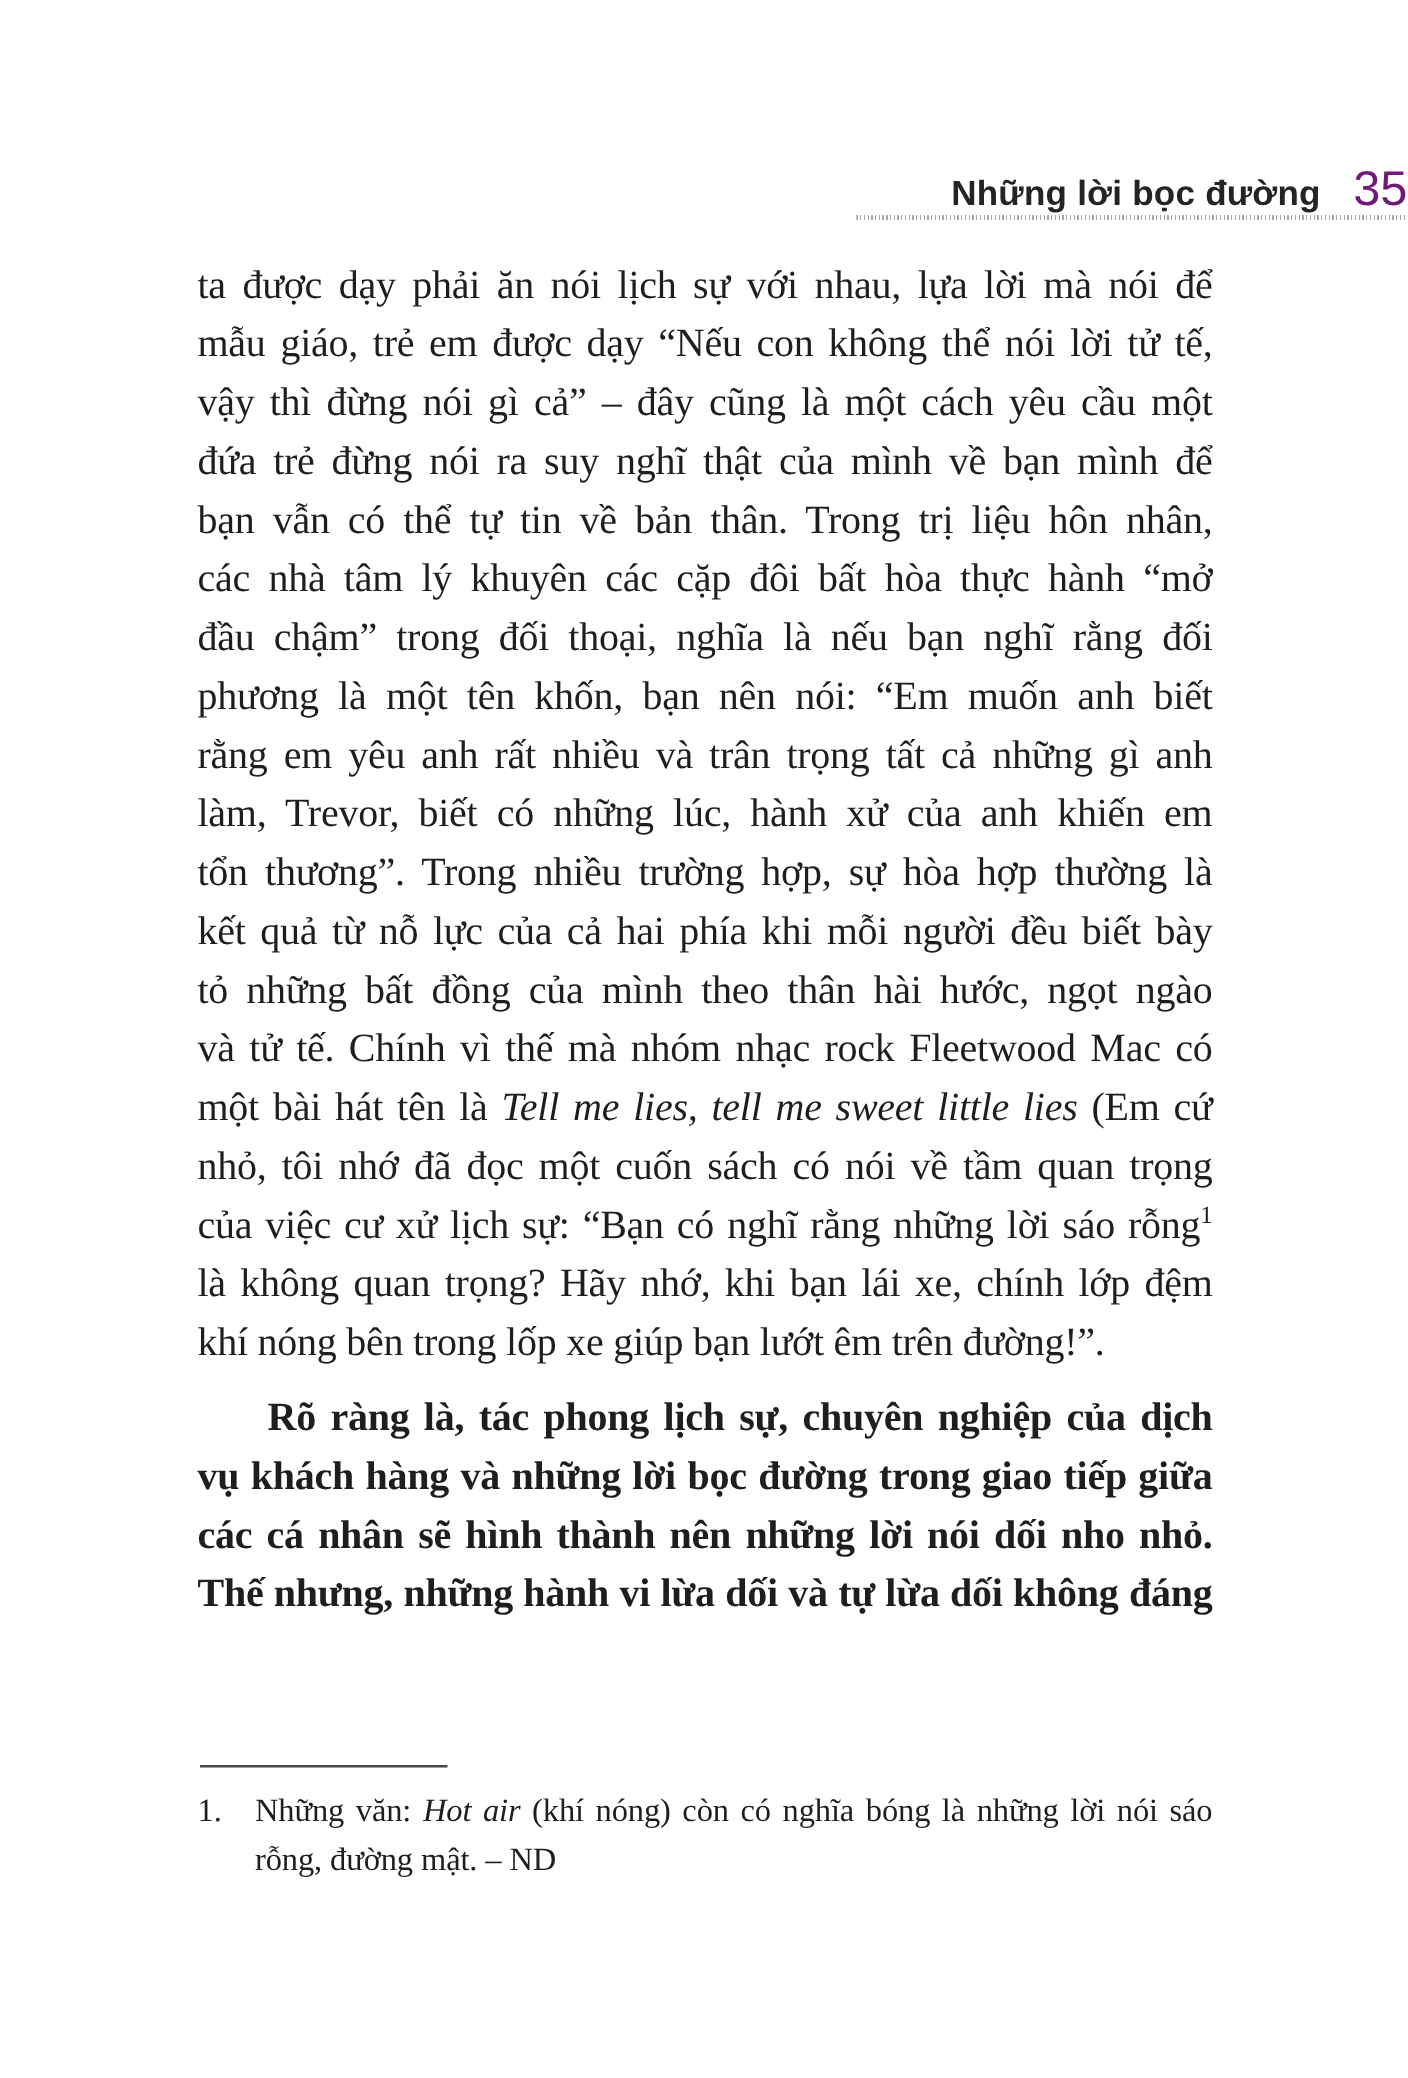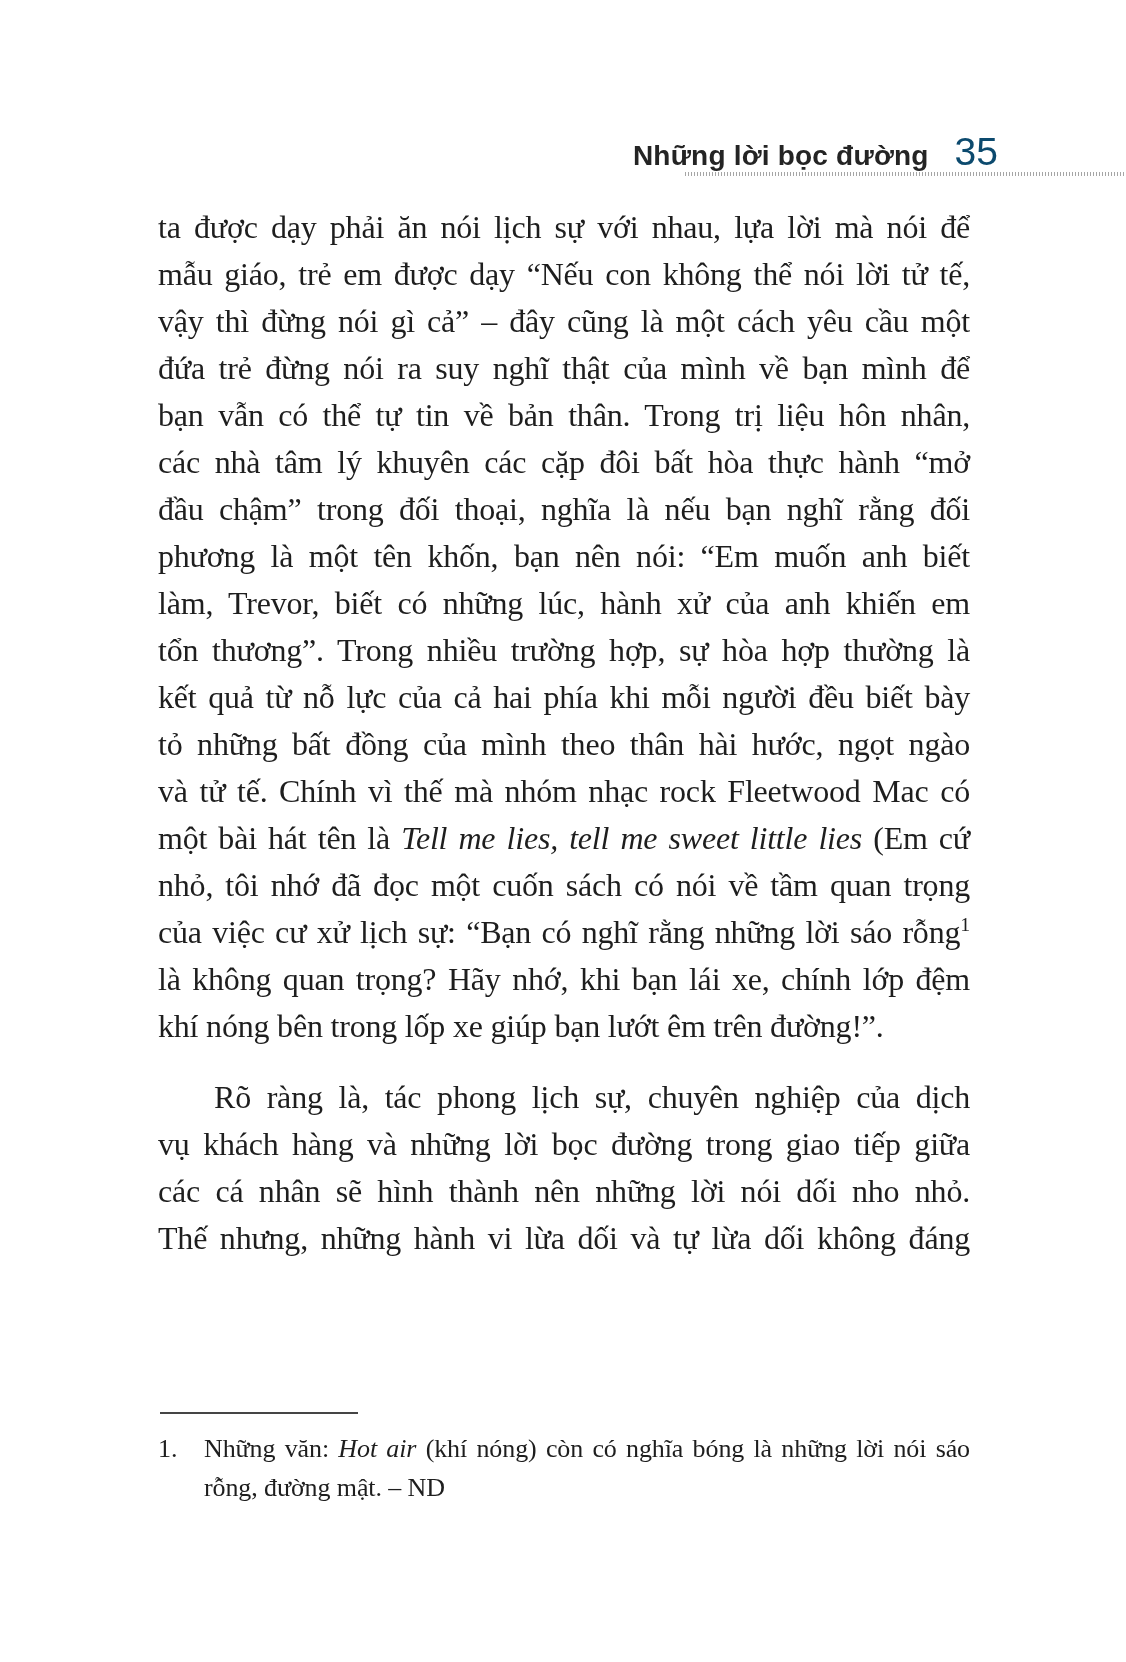--- a/index.html
+++ b/index.html
@@ -15,53 +15,52 @@
   }
 
   
   .header-row {
     position: absolute;
     top: 130px; left: 0; right: 0;
     display: flex;
     justify-content: flex-end;
     align-items: baseline;
     gap: 26px;
-    padding-right: 128px;
     font-family: "Liberation Sans", sans-serif;
   }
   .header-title {
     font-weight: 700;
     font-size: 28px;
     letter-spacing: 0.2px;
     color: #242424;
     white-space: nowrap;
   }
   .page-number {
     font-size: 39px;
     font-weight: 400;
-    color: #0c4a6e;
+    color: #701a75;
   }
   .dotted-rule {
     position: absolute;
     top: 172px; left: 685px; right: 0;
     height: 4px;
     background-image: repeating-linear-gradient(
       to right, #a6a6a6 0, #a6a6a6 1px, transparent 1px, transparent 3px);
   }
 
   
   .body-text {
     position: absolute;
     top: 204px; left: 158px;
     width: 812px;
     font-size: 32px;
     line-height: 47px;
     letter-spacing: -0.2px;
   }
-  .paragraph + .paragraph { margin-top: 24px; }
+  .paragraph + .paragraph { margin-top: 13px; font-weight: bold; }
   .line {
     text-align: justify;
     text-align-last: justify;
   }
   .line.no-just { text-align-last: left; }
   .line.indent { text-indent: 56px; }
   .it { font-style: italic; }
   sup { font-size: 0.62em; vertical-align: super; line-height: 0; }
 
   
@@ -98,20 +97,21 @@
   <div class="body-text">
       <div class="paragraph">
         <div class="line"><span>ta được dạy phải ăn nói lịch sự với nhau, lựa lời mà nói để</span></div>
         <div class="line"><span>mẫu giáo, trẻ em được dạy “Nếu con không thể nói lời tử tế,</span></div>
         <div class="line"><span>vậy thì đừng nói gì cả” – đây cũng là một cách yêu cầu một</span></div>
         <div class="line"><span>đứa trẻ đừng nói ra suy nghĩ thật của mình về bạn mình để</span></div>
         <div class="line"><span>bạn vẫn có thể tự tin về bản thân. Trong trị liệu hôn nhân,</span></div>
         <div class="line"><span>các nhà tâm lý khuyên các cặp đôi bất hòa thực hành “mở</span></div>
         <div class="line"><span>đầu chậm” trong đối thoại, nghĩa là nếu bạn nghĩ rằng đối</span></div>
         <div class="line"><span>phương là một tên khốn, bạn nên nói: “Em muốn anh biết</span></div>
+        <div class="line"><span>rằng em yêu anh rất nhiều và trân trọng tất cả những gì anh</span></div>
         <div class="line"><span>làm, Trevor, biết có những lúc, hành xử của anh khiến em</span></div>
         <div class="line"><span>tổn thương”. Trong nhiều trường hợp, sự hòa hợp thường là</span></div>
         <div class="line"><span>kết quả từ nỗ lực của cả hai phía khi mỗi người đều biết bày</span></div>
         <div class="line"><span>tỏ những bất đồng của mình theo thân hài hước, ngọt ngào</span></div>
         <div class="line"><span>và tử tế. Chính vì thế mà nhóm nhạc rock Fleetwood Mac có</span></div>
         <div class="line"><span>một bài hát tên là </span><span class="it">Tell me lies, tell me sweet little lies</span><span> (Em cứ</span></div>
         <div class="line"><span>nhỏ, tôi nhớ đã đọc một cuốn sách có nói về tầm quan trọng</span></div>
         <div class="line"><span>của việc cư xử lịch sự: “Bạn có nghĩ rằng những lời sáo rỗng</span><sup>1</sup></div>
         <div class="line"><span>là không quan trọng? Hãy nhớ, khi bạn lái xe, chính lớp đệm</span></div>
         <div class="line no-just"><span>khí nóng bên trong lốp xe giúp bạn lướt êm trên đường!”.</span></div>

